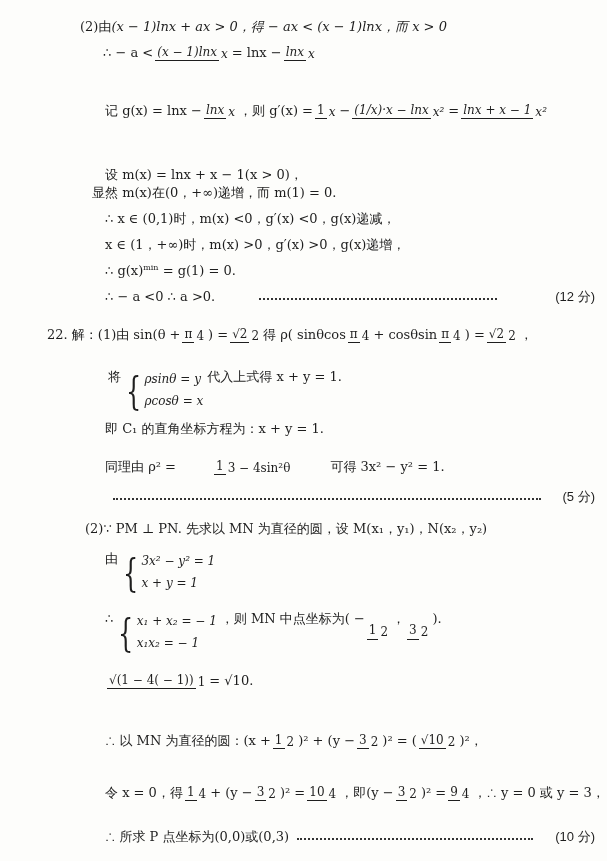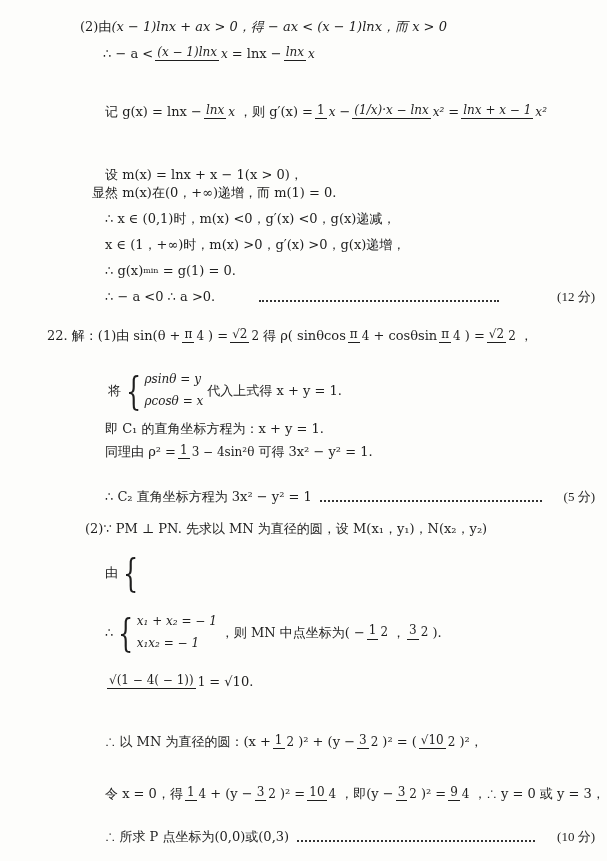--- a/index.html
+++ b/index.html
@@ -1,30 +1,30 @@
 <!DOCTYPE html>
 <html><head>
 <meta charset="utf-8">
 <style>
   html, body { margin: 0; padding: 0; }
   body {
     width: 607px; height: 861px; background: #fdfdfb; position: relative; overflow: hidden;
     font-family: "DejaVu Serif", "Liberation Serif", serif; color: #1e1e1e; font-size: 13px;
   }
-  .line { position: absolute; white-space: nowrap; line-height: 1; display: flex; align-items: center; }
+  .line { position: absolute; white-space: nowrap; line-height: 1; display: flex; }
   .frac { display: inline-flex; flex-direction: row; align-items: center; vertical-align: middle; margin: 0 2px; font-size: 12px; }
   .frac .num { border-bottom: 1px solid #1e1e1e; padding: 0 2px 1px; line-height: 1.1; }
   .frac .den { padding: 1px 2px 0; line-height: 1.1; }
   .i { font-style: italic; }
   sub { font-size: 8px; }
   .brace { display: inline-flex; align-items: center; }
   .brace .b { font-size: 40px; line-height: 1; transform: scaleX(0.6); margin-right: -2px; font-weight: 100; }
   .brace .rows { display: flex; flex-direction: column; gap: 10px; font-size: 12px; }
   .dots { flex: 1; border-bottom: 2px dotted #333; margin: 0 6px 0 8px; height: 8px; }
-  .score { font-family: Liberation Serif, serif; margin-left: 16px; }
+  .score { font-family: Liberation Sans, sans-serif; margin-left: 16px; }
 </style>
 </head>
 <body>
 
 <div class="line" style="left:80px; top:20px;">
   <span>(2)由</span>
   <span class="i">(x − 1)lnx + ax &gt; 0，得 − ax &lt; (x − 1)lnx，而 x &gt; 0</span>
 </div>
 
 <div class="line" style="left:103px; top:46px;">
@@ -112,41 +112,44 @@
     <span class="rows">
         <span class="i">ρsinθ = y</span>
         <span class="i">ρcosθ = x</span>
       </span>
   </span>
   <span style="margin-left:4px;">代入上式得 x + y = 1.</span>
 </div>
 
 <div class="line" style="left:105px; top:422px;">即 C₁ 的直角坐标方程为：x + y = 1.</div>
 
-<div class="line" style="left:105px; top:444px;">
+<div class="line" style="left:105px; top:460px;gap:36px;">
   <span>同理由 ρ² =</span>
   <span class="frac">
       <span class="num">1</span>
       <span class="den">3 − 4sin²θ</span>
     </span>
   <span>可得 3x² − y² = 1.</span>
 </div>
 
 <div class="line" style="left:105px; top:490px; width:490px;">
-  <span>∴ C₂ 直角坐标方程为 3x² − y² = 1</span>
   <span class="dots"></span>
   <span class="score">(5 分)</span>
 </div>
 
 <div class="line" style="left:85px; top:522px;">(2)∵ PM ⊥ PN. 先求以 MN 为直径的圆，设 M(x₁，y₁)，N(x₂，y₂)</div>
 
 <div class="line" style="left:105px; top:552px;">
   <span>由</span>
   <span class="brace">
     <span class="b">{</span>
+    <span class="rows">
+        <span class="i">3x² − y² = 1</span>
+        <span class="i">x + y = 1</span>
+      </span>
   </span>
 </div>
 
 <div class="line" style="left:105px; top:612px;">
   <span>∴</span>
   <span class="brace">
     <span class="b">{</span>
     <span class="rows">
         <span class="i">x₁ + x₂ = − 1</span>
         <span class="i">x₁x₂ = − 1</span>

